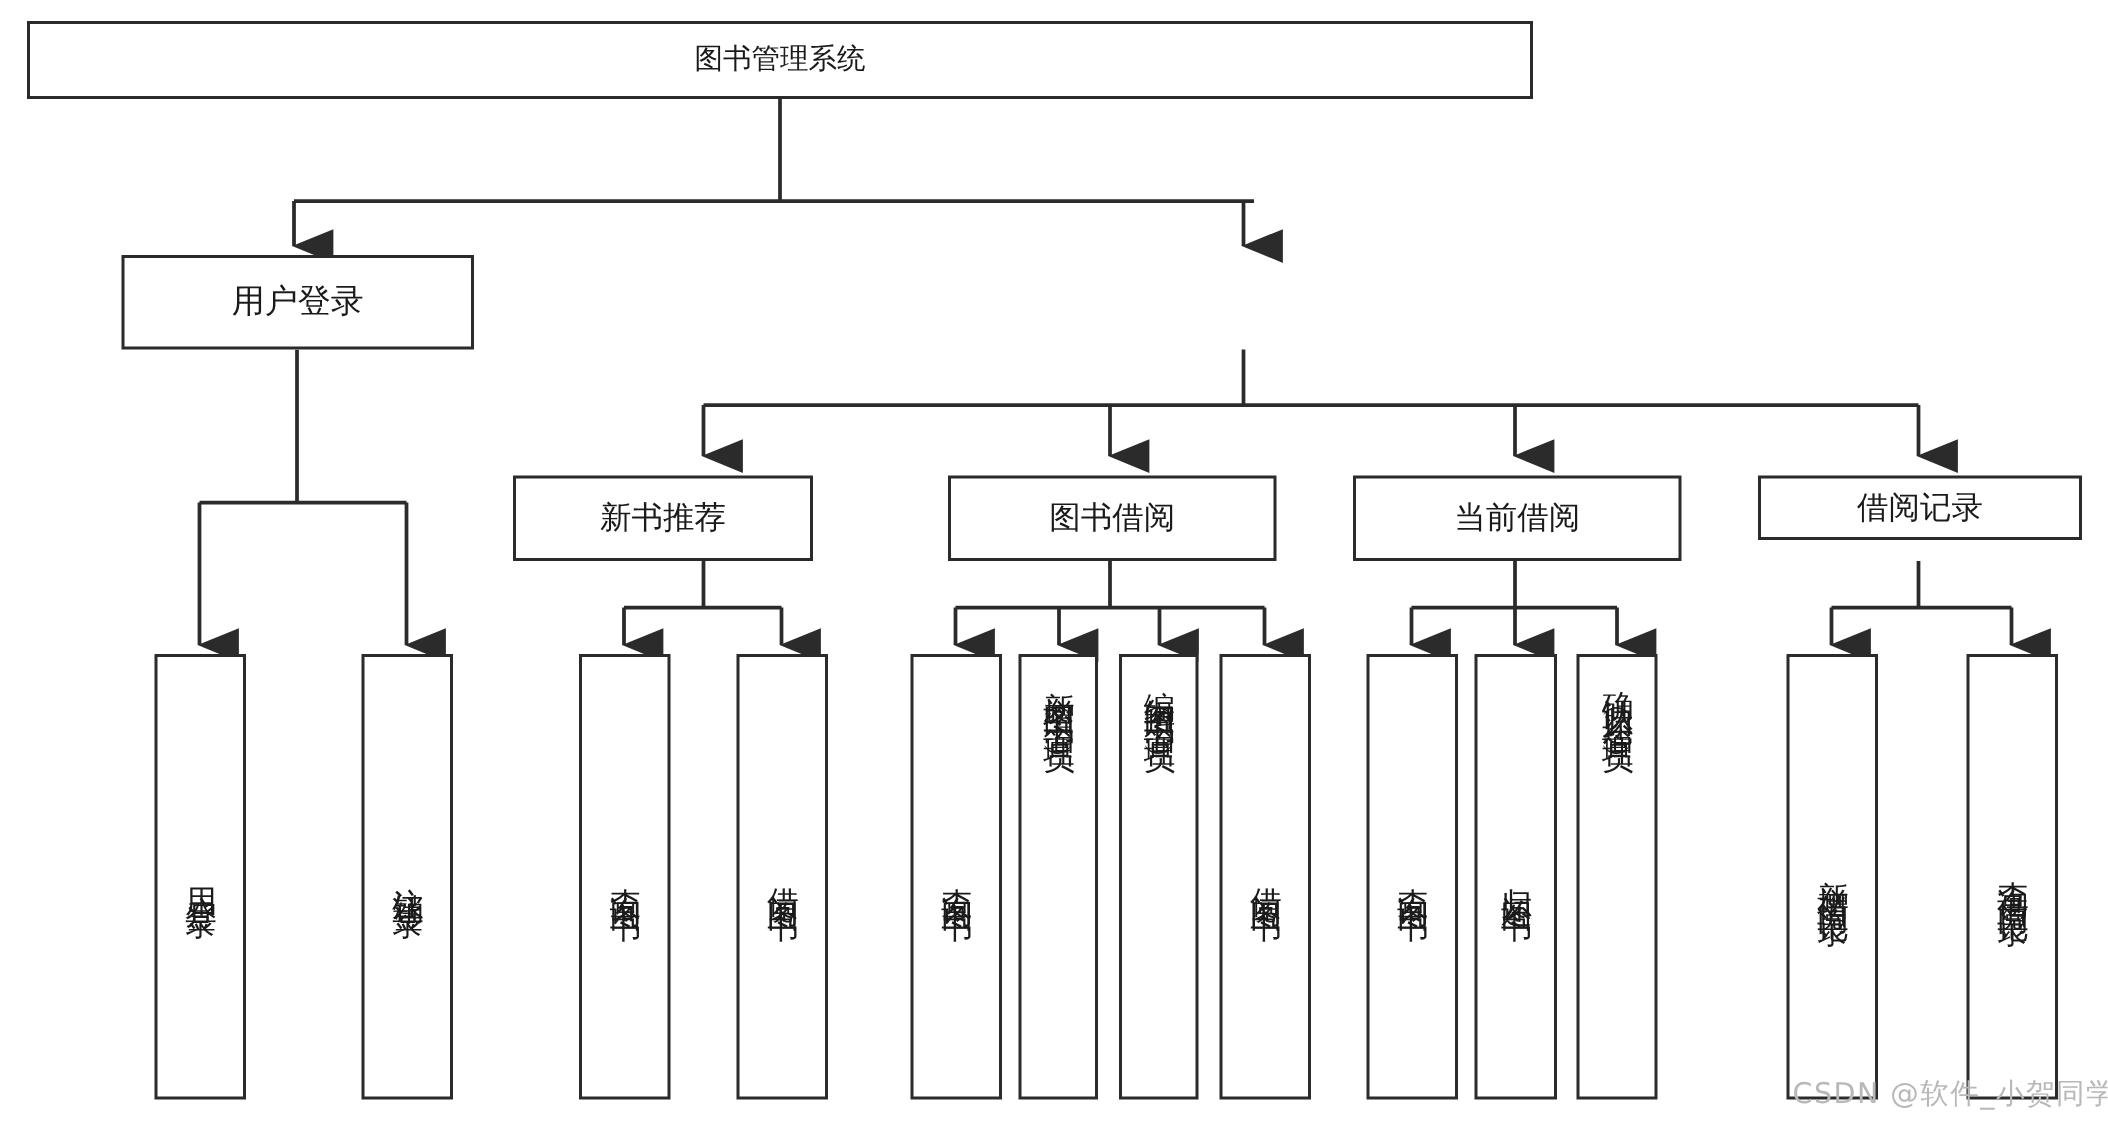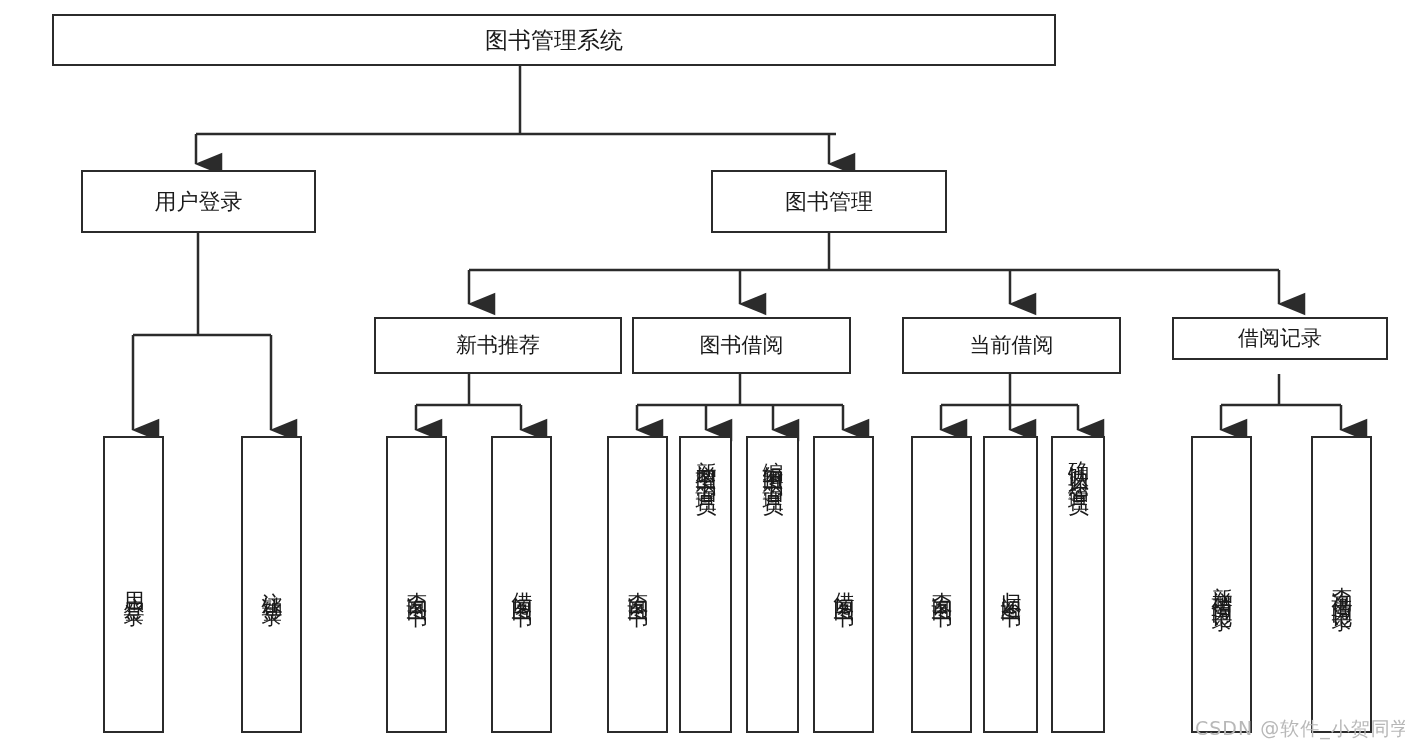--- a/index.html
+++ b/index.html
@@ -32,22 +32,21 @@
     box-sizing: border-box;
     background: #ffffff;
     border: 2.5px solid #2b2b2b;
     display: flex;
     align-items: center;
     justify-content: center;
     color: #1a1a1a;
     z-index: 2;
   }
   .node.level-root {
-    font-size: 23px;
-    margin-left: 34px;
+    font-size: 19px;
   }
   .node.level-2 {
     font-size: 22px;
   }
   .node.level-3 {
     font-size: 21px;
   }
   .node.leaf {
     font-size: 21px;
     align-items: flex-start;
@@ -139,25 +138,22 @@
   </svg>
 
   <div class="node level-root" style="left:18px; top:14px; width:1004px; height:52px;">
     <span class="label">图书管理系统</span>
   </div>
 
   <div class="node level-2" style="left:81px; top:170px; width:235px; height:63px;">
     <span class="label">用户登录</span>
   </div>
 
-  <div class="node level-2" style="left:711px; top:170px; width:236px; height:63px;">
-    <span class="label">图书管理</span>
-  </div>
-
-  <div class="node level-3" style="left:374px; top:317px; width:248px; height:57px;">
+
+  <div class="node level-3" style="left:342px; top:317px; width:200px; height:57px;">
     <span class="label">新书推荐</span>
   </div>
 
   <div class="node level-3" style="left:902px; top:317px; width:219px; height:57px;">
     <span class="label">当前借阅</span>
   </div>
 
   <div class="node level-3" style="left:632px; top:317px; width:219px; height:57px;">
     <span class="label">图书借阅</span>
   </div>

